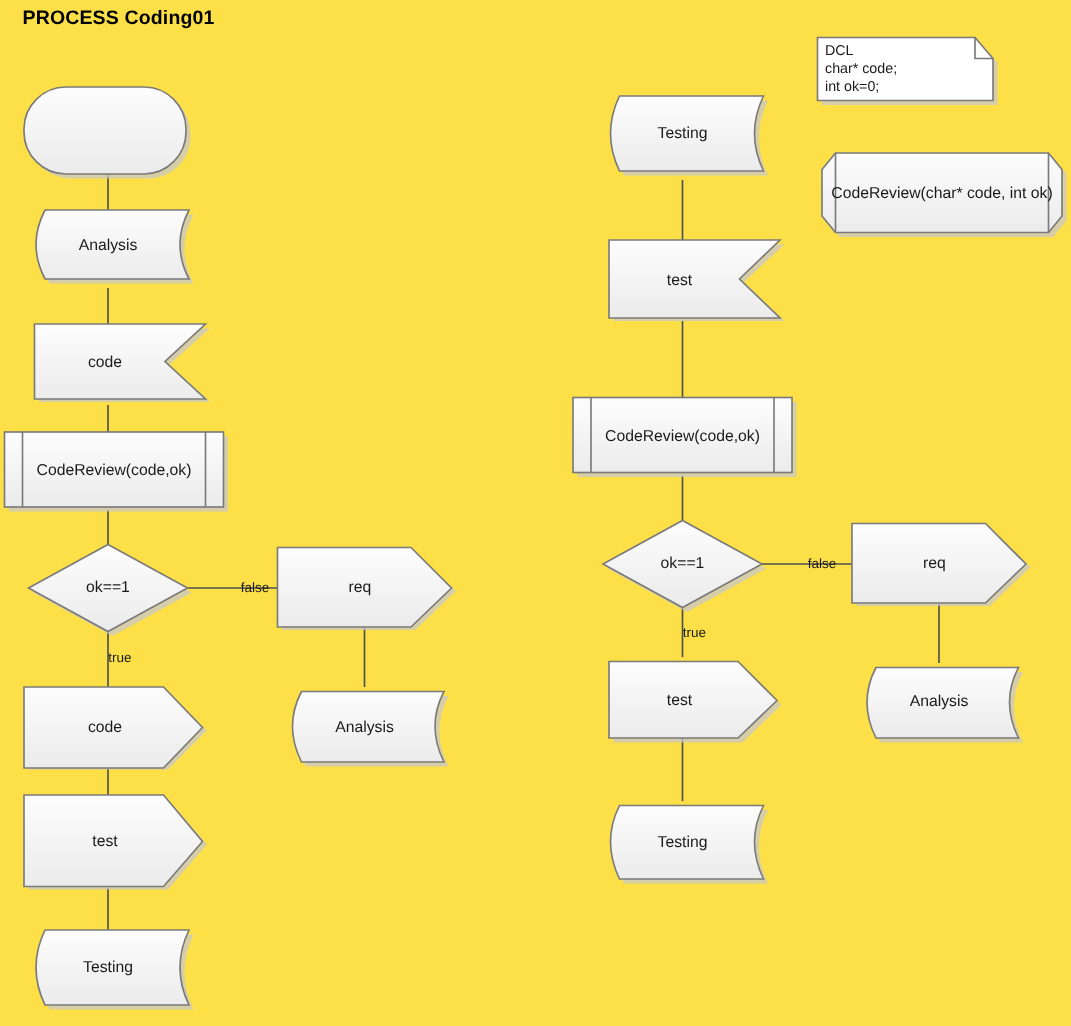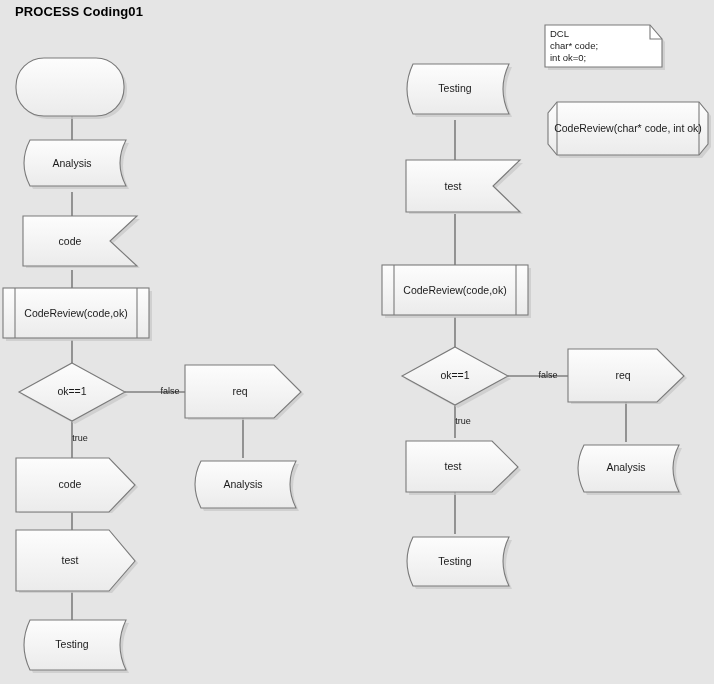--- a/index.html
+++ b/index.html
@@ -7,21 +7,21 @@
     padding: 0;
     background: #ffffff;
   }
   body {
     font-family: "Liberation Sans", sans-serif;
   }
   #canvas {
     position: relative;
     width: 714px;
     height: 684px;
-    background: #e5e5e5;
+    background: #fde047;
     overflow: hidden;
     text-align: right;
   }
   #diagram-svg {
     position: absolute;
     left: 0;
     top: 0;
     width: 714px;
     height: 684px;
   }

